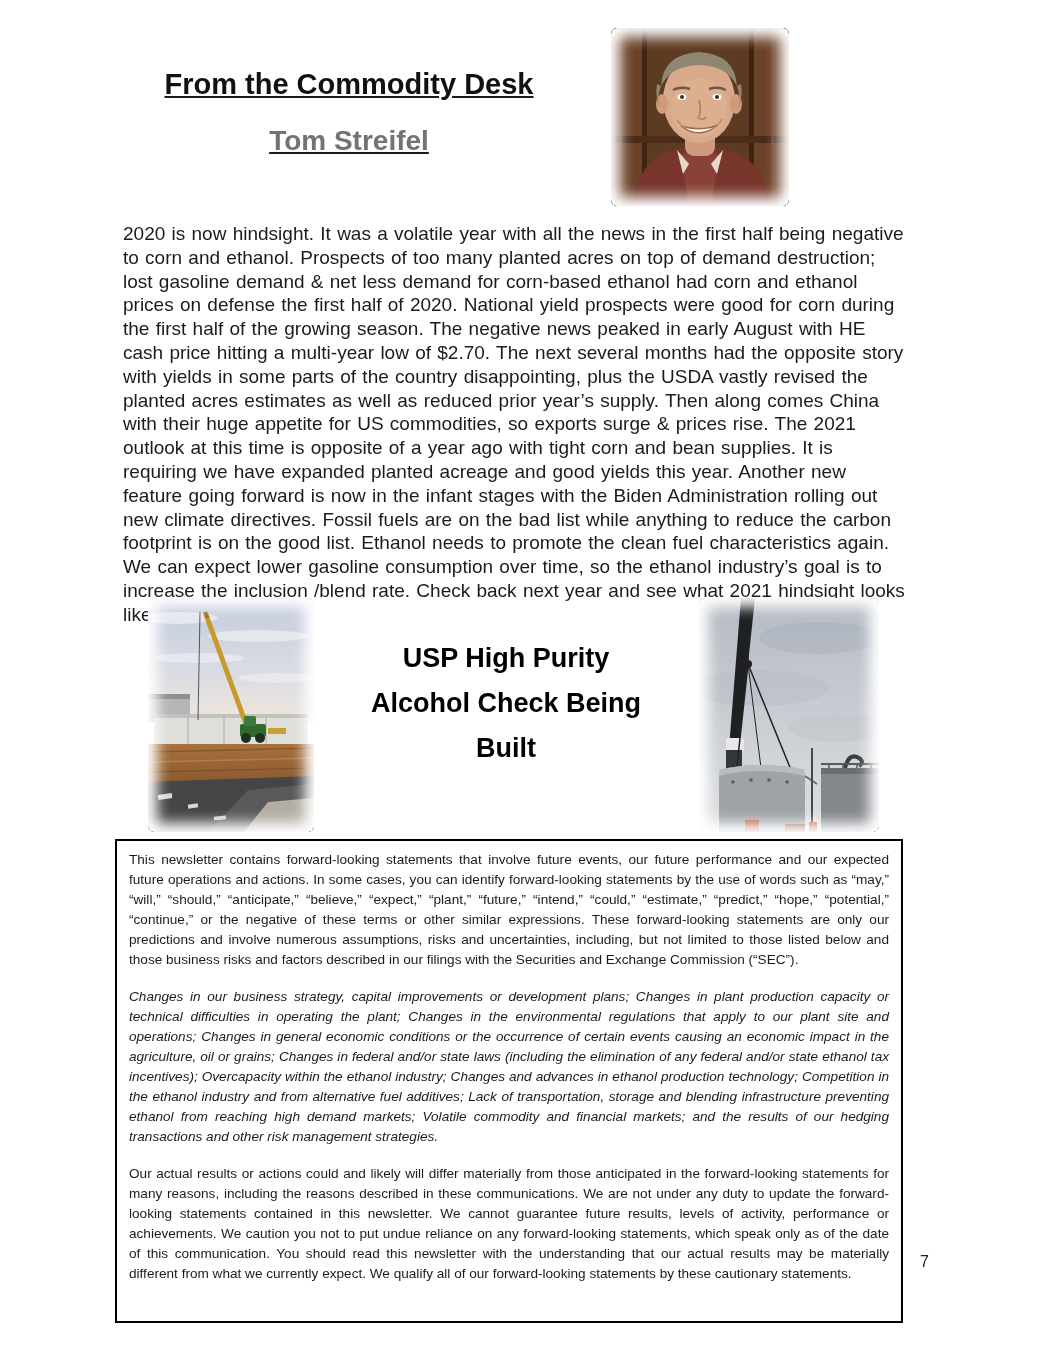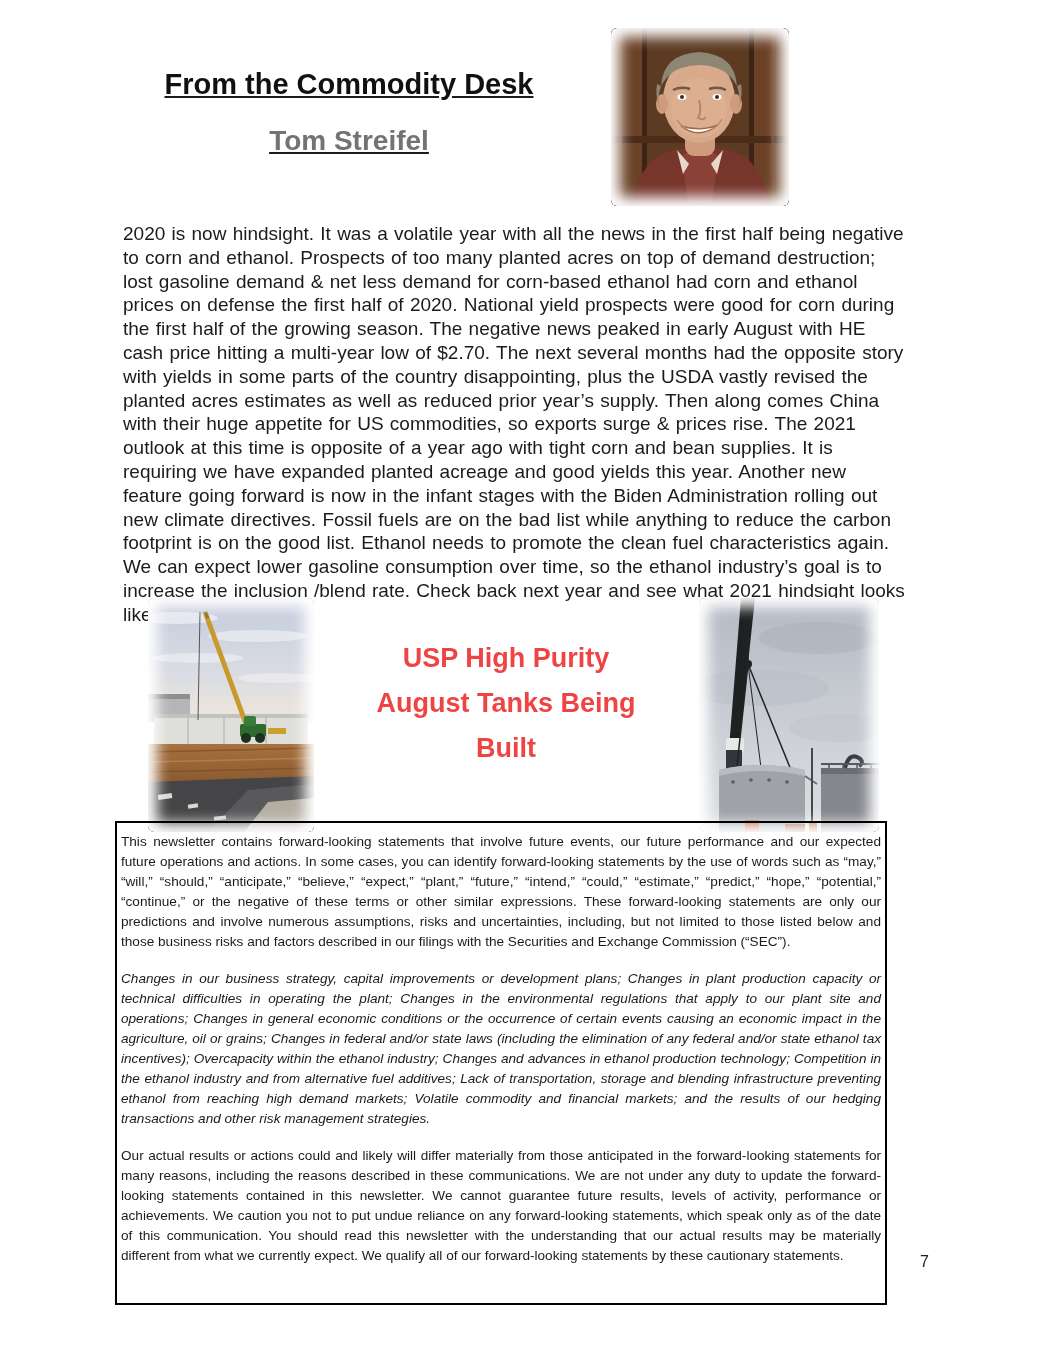--- a/index.html
+++ b/index.html
@@ -77,32 +77,32 @@
 
   .feature-caption {
     position: absolute;
     left: 340px;
     top: 636px;
     width: 332px;
     text-align: center;
     font-size: 27px;
     font-weight: bold;
     line-height: 45px;
-    color: #ef4444;
+    color: #000000;
   }
 
   
   .disclaimer-box {
     position: absolute;
     left: 115px;
-    top: 821px;
+    top: 839px;
     width: 760px;
     height: 462px;
     border: 2px solid #000000;
-    padding: 9px 4px;
+    padding: 9px 12px;
     overflow: hidden;
   }
   .disclaimer-box p {
     margin: 0 0 17px 0;
     font-size: 13.6px;
     line-height: 20px;
     text-align: justify;
     color: #1b1b1b;
   }
   .disclaimer-box p.italic {
@@ -225,21 +225,21 @@
 
       <path d="M96 234 L120 204 L166 200 L166 234 Z" fill="#b3ada2"></path>
       <rect x="10" y="196" width="14" height="5" fill="#d8d8d4" transform="rotate(-8 17 198)"></rect>
       <rect x="40" y="206" width="10" height="4" fill="#d8d8d4" transform="rotate(-8 45 208)"></rect>
       <rect x="66" y="218" width="12" height="4" fill="#cfcfcb" transform="rotate(-6 72 220)"></rect>
     </svg>
   </div>
 
   <div class="feature-caption">
     <div>USP High Purity</div>
-    <div>August Tanks Being</div>
+    <div>Alcohol Check Being</div>
     <div>Built</div>
   </div>
 
   <div class="photo-frame" id="right-photo-frame">
     <svg width="180" height="234" viewBox="0 0 180 234">
       <defs>
         <linearGradient id="skyR" x1="0" y1="0" x2="0" y2="1">
           <stop offset="0" stop-color="#b4bac4"></stop>
           <stop offset="0.5" stop-color="#c9cdd3"></stop>
           <stop offset="1" stop-color="#dddfe1"></stop>

